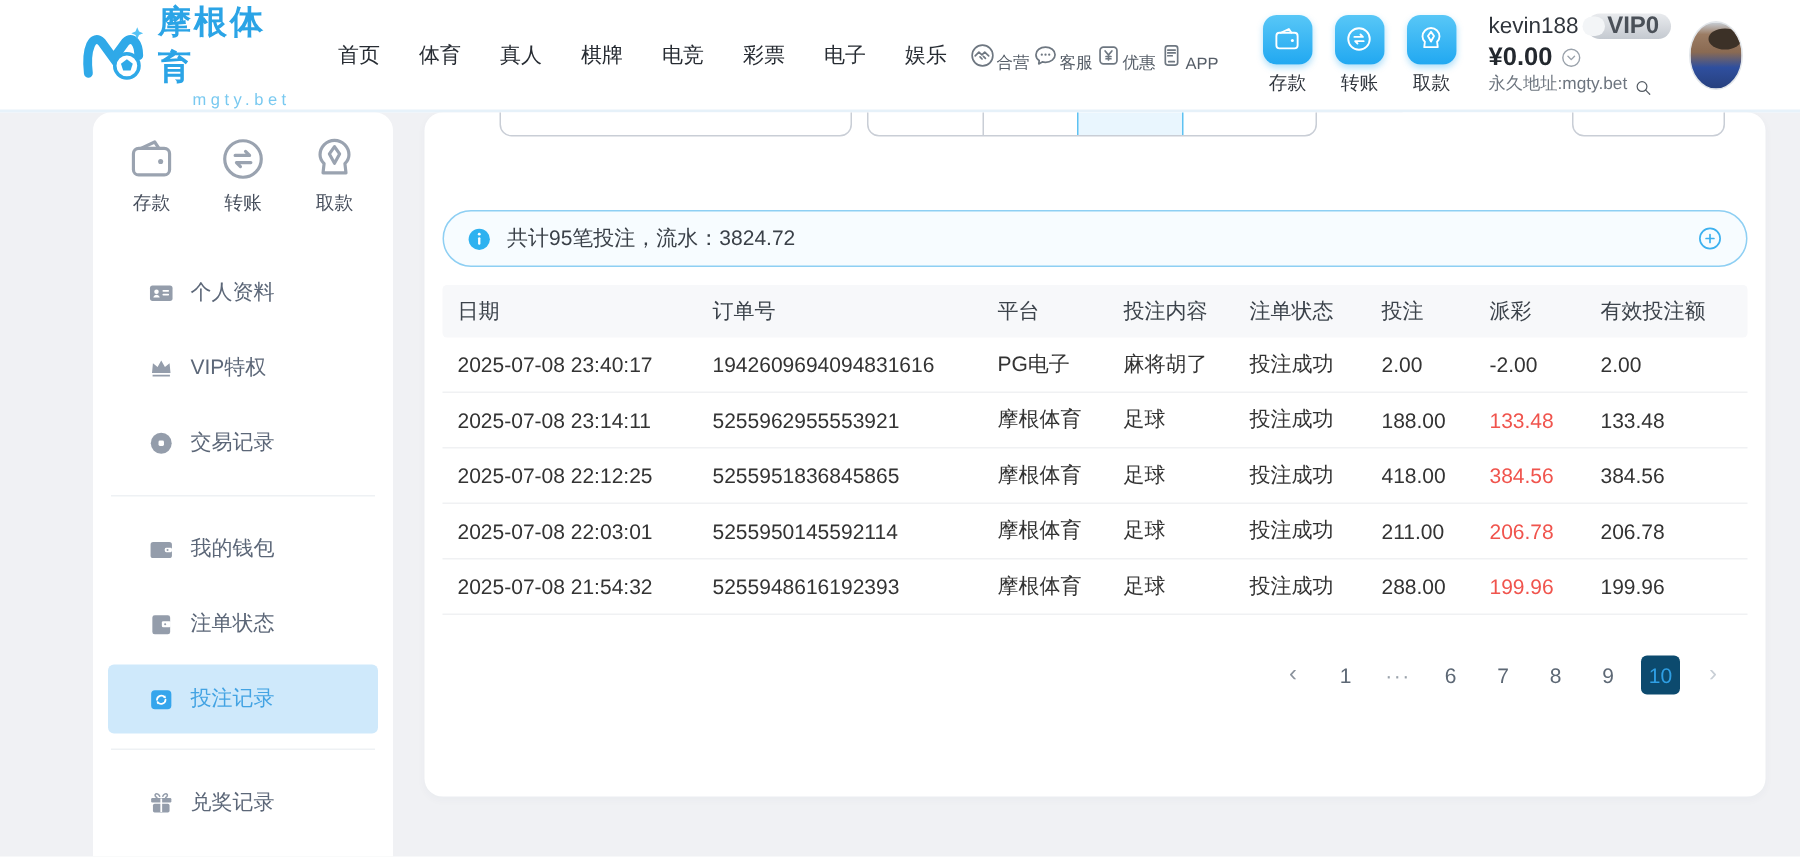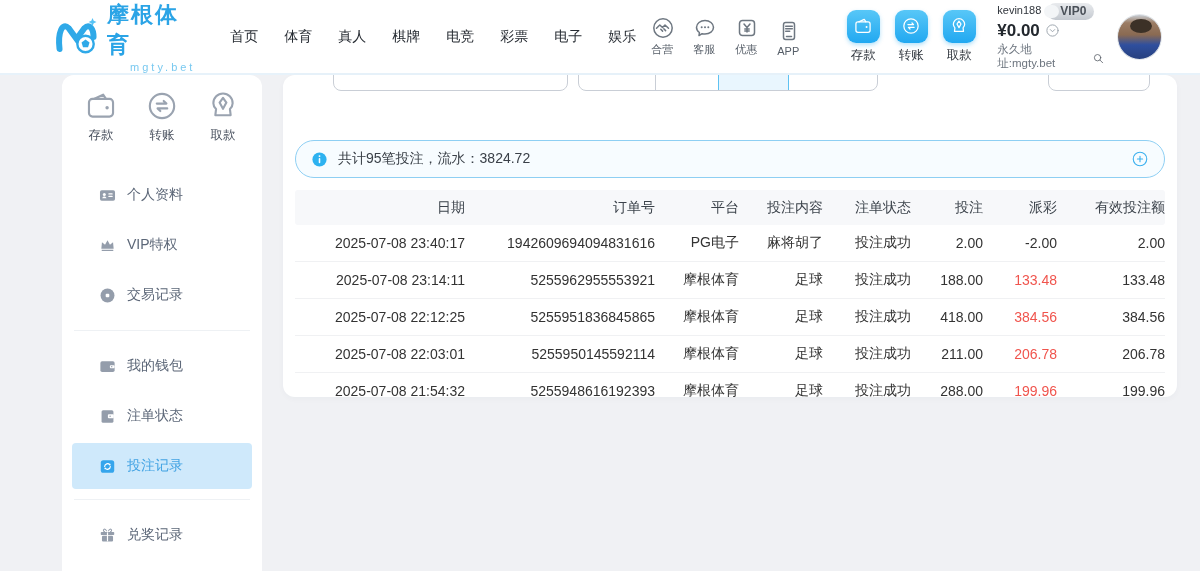--- a/index.html
+++ b/index.html
@@ -11,34 +11,34 @@
   .logo { display:flex; align-items:center; cursor:pointer; }
   .logo-mark { width:50px; height:48px; }
   .logo-txt { margin-left:6px; display:flex; flex-direction:column; }
   .logo-name { font-size:22px; font-weight:bold; color:#2ba4e6; letter-spacing:2px; }
   .logo-sub { font-size:11px; color:#79c9f0; letter-spacing:3px; margin-top:1px;padding-left:23px; }
 
   .nav { display:flex; margin-left:16px; }
   .nav-item { font-size:14px; color:#272c33; padding:8px 13px; cursor:pointer; white-space:nowrap; }
 
   .quick-group { display:flex; margin-left:auto; align-items:flex-end; }
-  .quick-item { width:40px; display:flex; flex-direction:column; align-items:flex-start; cursor:pointer; margin-left:2px; }
+  .quick-item { width:40px; display:flex; flex-direction:row; align-items:flex-end; cursor:pointer; margin-left:2px; }
   .quick-item .ic { width:24px; height:24px; color:#6e7781; }
   .quick-item .qlbl { font-size:11px; color:#565e68; margin-top:2px; white-space:nowrap; }
 
   .action-group { display:flex; margin-left:22px; }
   .action-item { width:48px; display:flex; flex-direction:column; align-items:center; cursor:pointer; }
   .action-box { width:33px; height:33px; border-radius:9px; background:linear-gradient(180deg,#58c7f7,#21a8f1); display:flex; align-items:center; justify-content:center; box-shadow:0 2px 4px rgba(41,169,238,.35); }
   .action-box .ic { width:20px; height:20px; color:#fff; }
   .action-item .albl { font-size:12.5px; color:#2f353d; margin-top:4px; }
 
   .user-block { margin-left:14px; line-height:1.2; }
   .user-line1 { display:flex; align-items:center; }
-  .user-name { font-size:11px; color:#30353c; }
-  .vip-badge { margin-left:6px; height:17px; padding:0 8px 0 13px; border-radius:9px; background:linear-gradient(180deg,#e9ebee,#c4c9d0); font-size:12px; font-weight:bold; color:#4a5058; display:flex; align-items:center; position:relative; }
+  .user-name { font-size:15px; color:#30353c; }
+  .vip-badge { margin-left:6px; height:17px; padding:0 8px 0 13px; border-radius:9px; background:linear-gradient(180deg,#e9ebee,#c4c9d0); font-size:16px; font-weight:bold; color:#4a5058; display:flex; align-items:center; position:relative; }
   .vip-badge::before { content:""; position:absolute; left:-3px; top:2px; width:15px; height:13px; border-radius:8px; background:#f3f5f7; }
   .vip-badge span { position:relative; }
   .user-line2 { display:flex; align-items:center; margin-top:1px; }
   .user-balance { font-size:17px; font-weight:bold; color:#23282e; }
   .chev-circle { width:15px; height:15px; color:#9aa2ab; margin-left:5px; cursor:pointer; }
   .user-line3 { display:flex; align-items:center; margin-top:2px; }
   .user-addr { font-size:11.5px; color:#6d757f; }
   .mag { width:13px; height:13px; color:#555c64; margin-left:4px; cursor:pointer; }
   .avatar { width:46px; height:46px; border-radius:50%; margin-left:12px; cursor:pointer; overflow:hidden; position:relative; background:linear-gradient(180deg,#c7cdd4 0%,#9b7c64 18%,#8a6a52 45%,#2f4f9e 68%,#27407e 100%); border:1px solid #e2e6ea; }
   .avatar::after { content:""; position:absolute; left:12px; top:4px; width:22px; height:14px; border-radius:50%; background:#3c3127; }
@@ -53,21 +53,21 @@
   .side-action .ic { width:34px; height:34px; color:#9aa3b0; }
   .side-action .slbl { font-size:12.5px; color:#474f5d; margin-top:4px; }
   .menu { margin-top:26px; }
   .menu-item { height:50px; display:flex; align-items:center; padding-left:36px; cursor:pointer; color:#5c6778; font-size:14px; }
   .menu-item .mi { width:19px; height:19px; color:#949dab; margin-right:10px; flex:0 0 auto; }
   .menu-item.active { margin:2px 10px; height:46px; padding-left:26px; border-radius:4px; background:#cfe9fb; color:#43a3e3; }
   .menu-item.active .mi { color:#35a5ec; }
   .menu-divider { height:1px; background:#eef1f4; margin:10px 12px; }
 
   
-  .main { position:absolute; left:283px; top:0; width:894px; height:322px; background:#fff; border-radius:12px; overflow:hidden; box-shadow:0 2px 6px rgba(30,60,90,.03);text-align:right; }
+  .main { position:absolute; left:283px; top:0; width:894px; height:456px; background:#fff; border-radius:12px; overflow:hidden; box-shadow:0 2px 6px rgba(30,60,90,.03); }
 
   
   .form-clip { position:relative; height:18px; }
   .form-clip > div { position:absolute; top:-16px; height:32px; background:#fff; }
   .f-input { left:50px; width:235px; border:1px solid #c9ced6; border-radius:8px; cursor:text; }
   .f-seg { left:295px; width:300px; border:1px solid #c9ced6; border-radius:8px; display:flex; overflow:hidden; }
   .f-seg .seg { border-left:1px solid #c9ced6; cursor:pointer; height:100%; }
   .f-seg .seg:first-child { border-left:none; }
   .f-seg .seg.on { background:#e9f6fe; border-left-color:#5ec2f2; }
   .f-seg .seg.after-on { border-left-color:#5ec2f2; }

